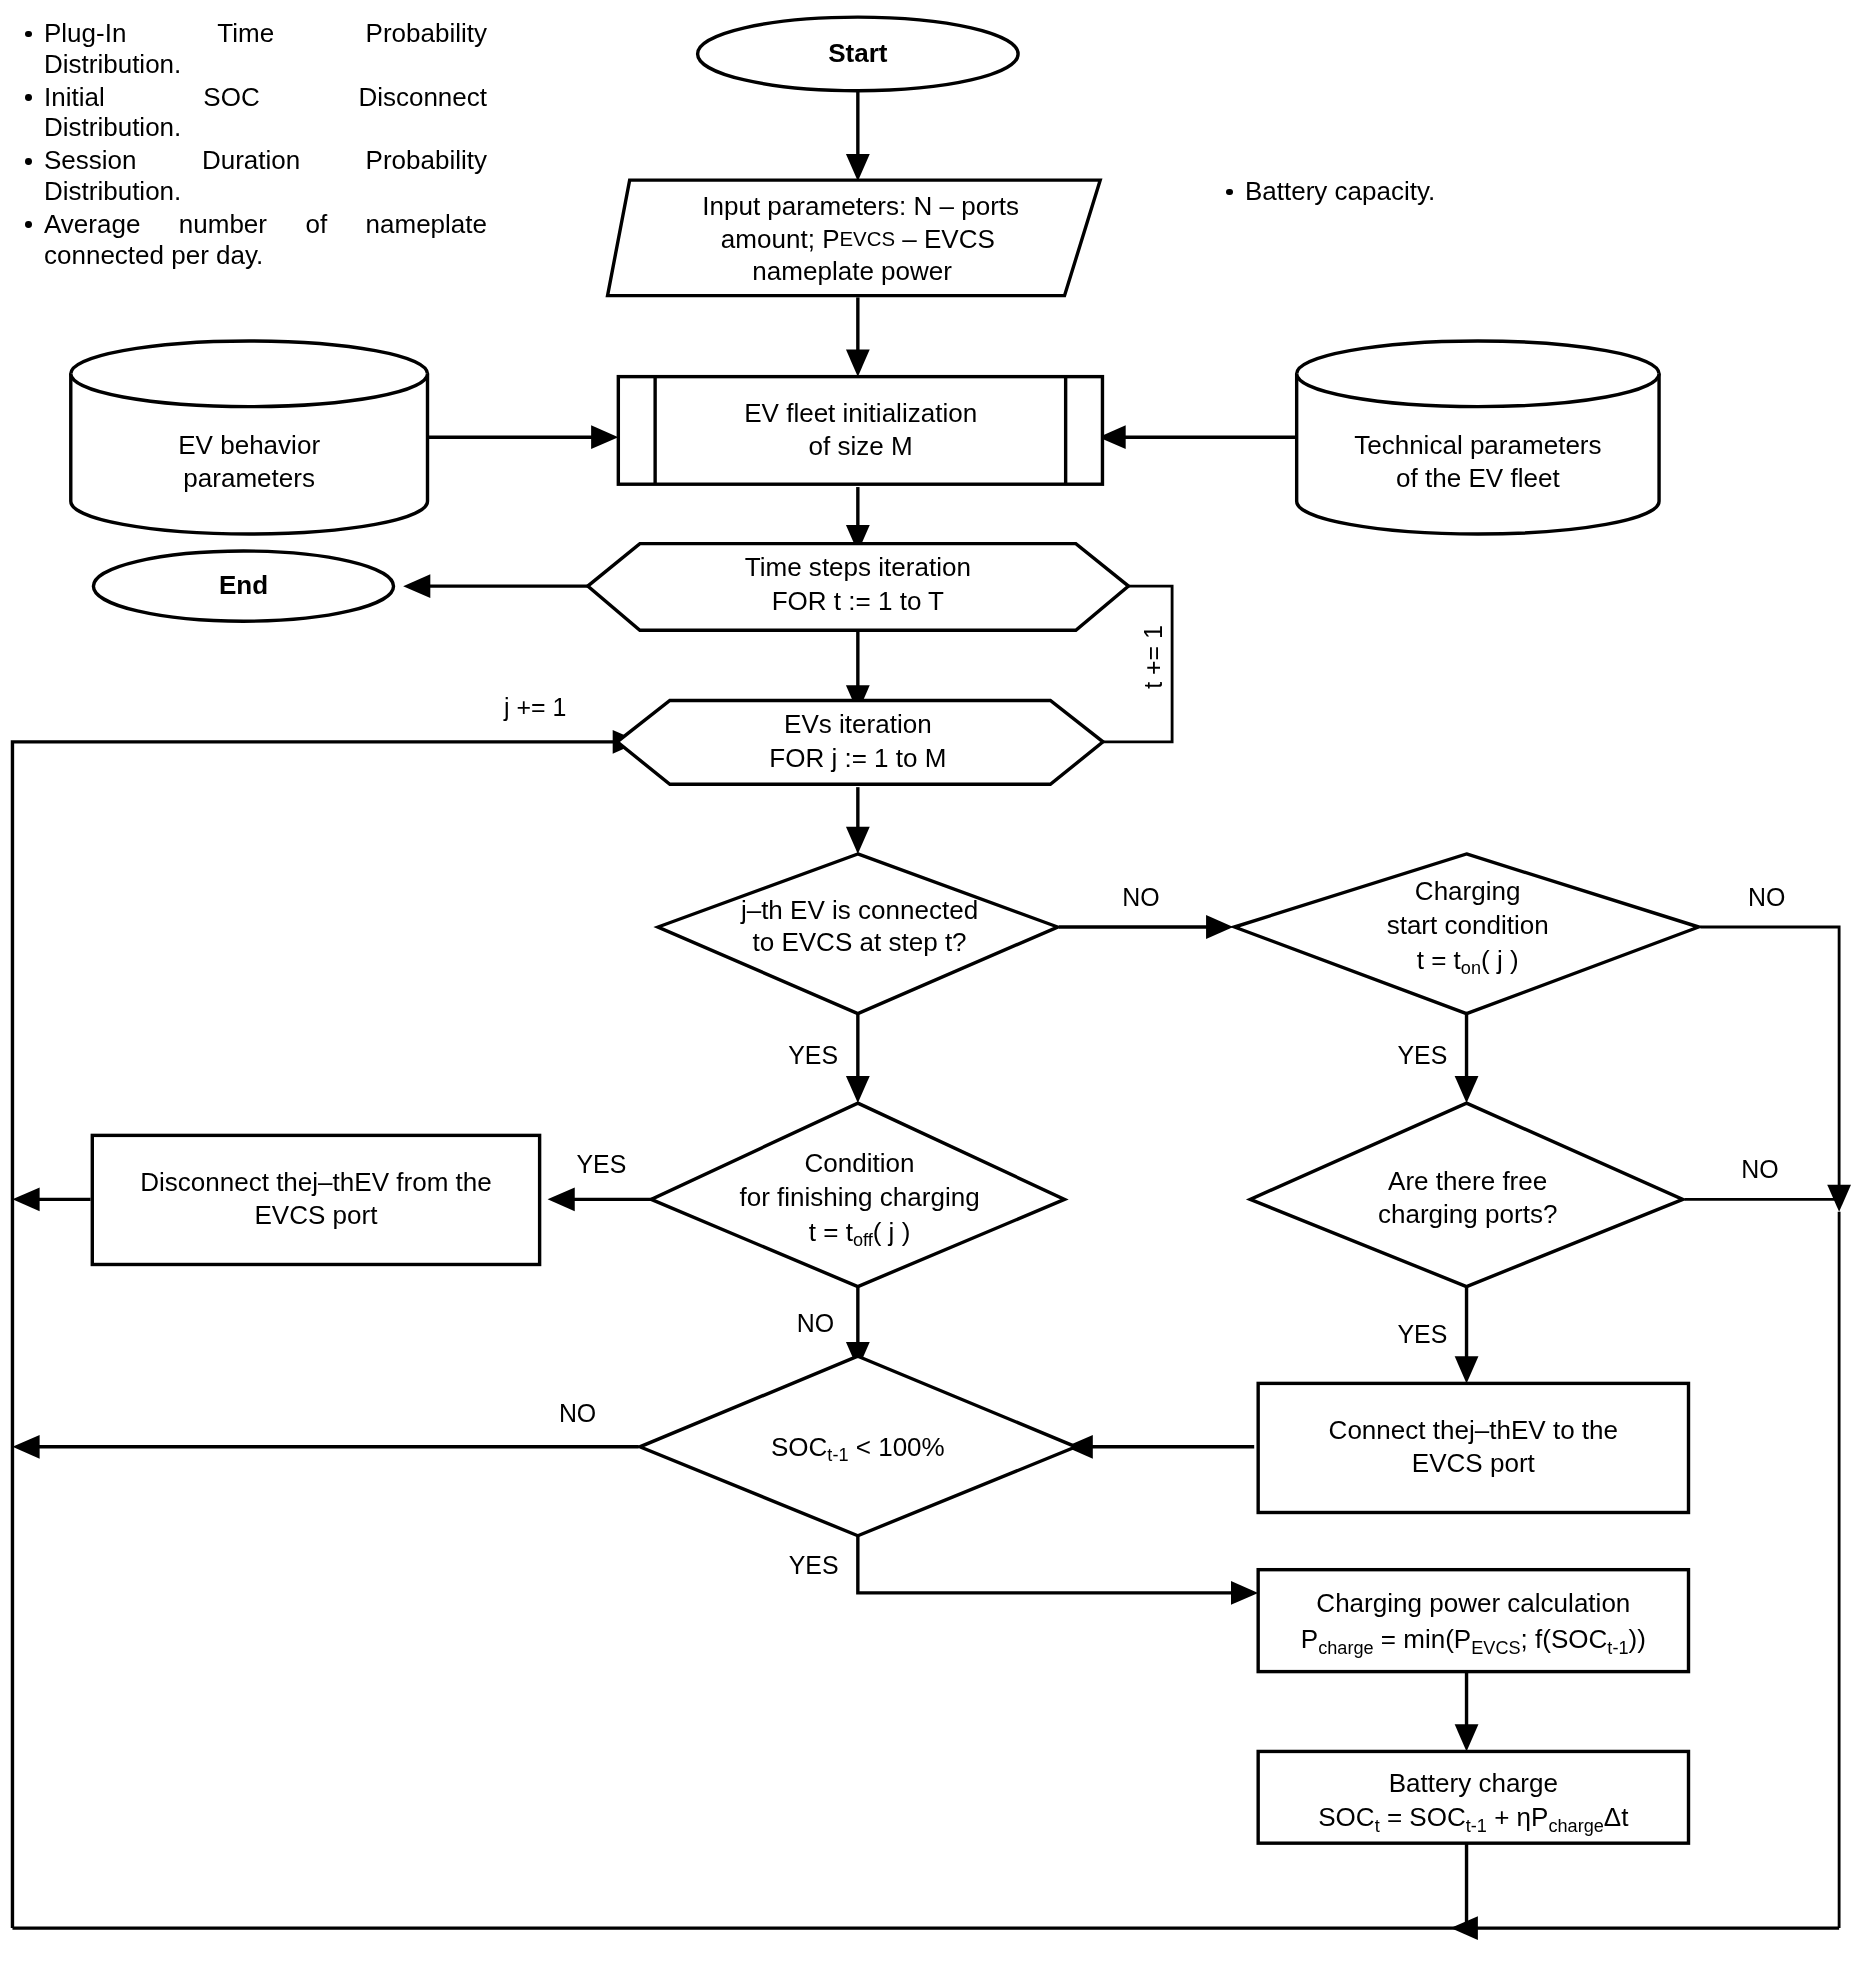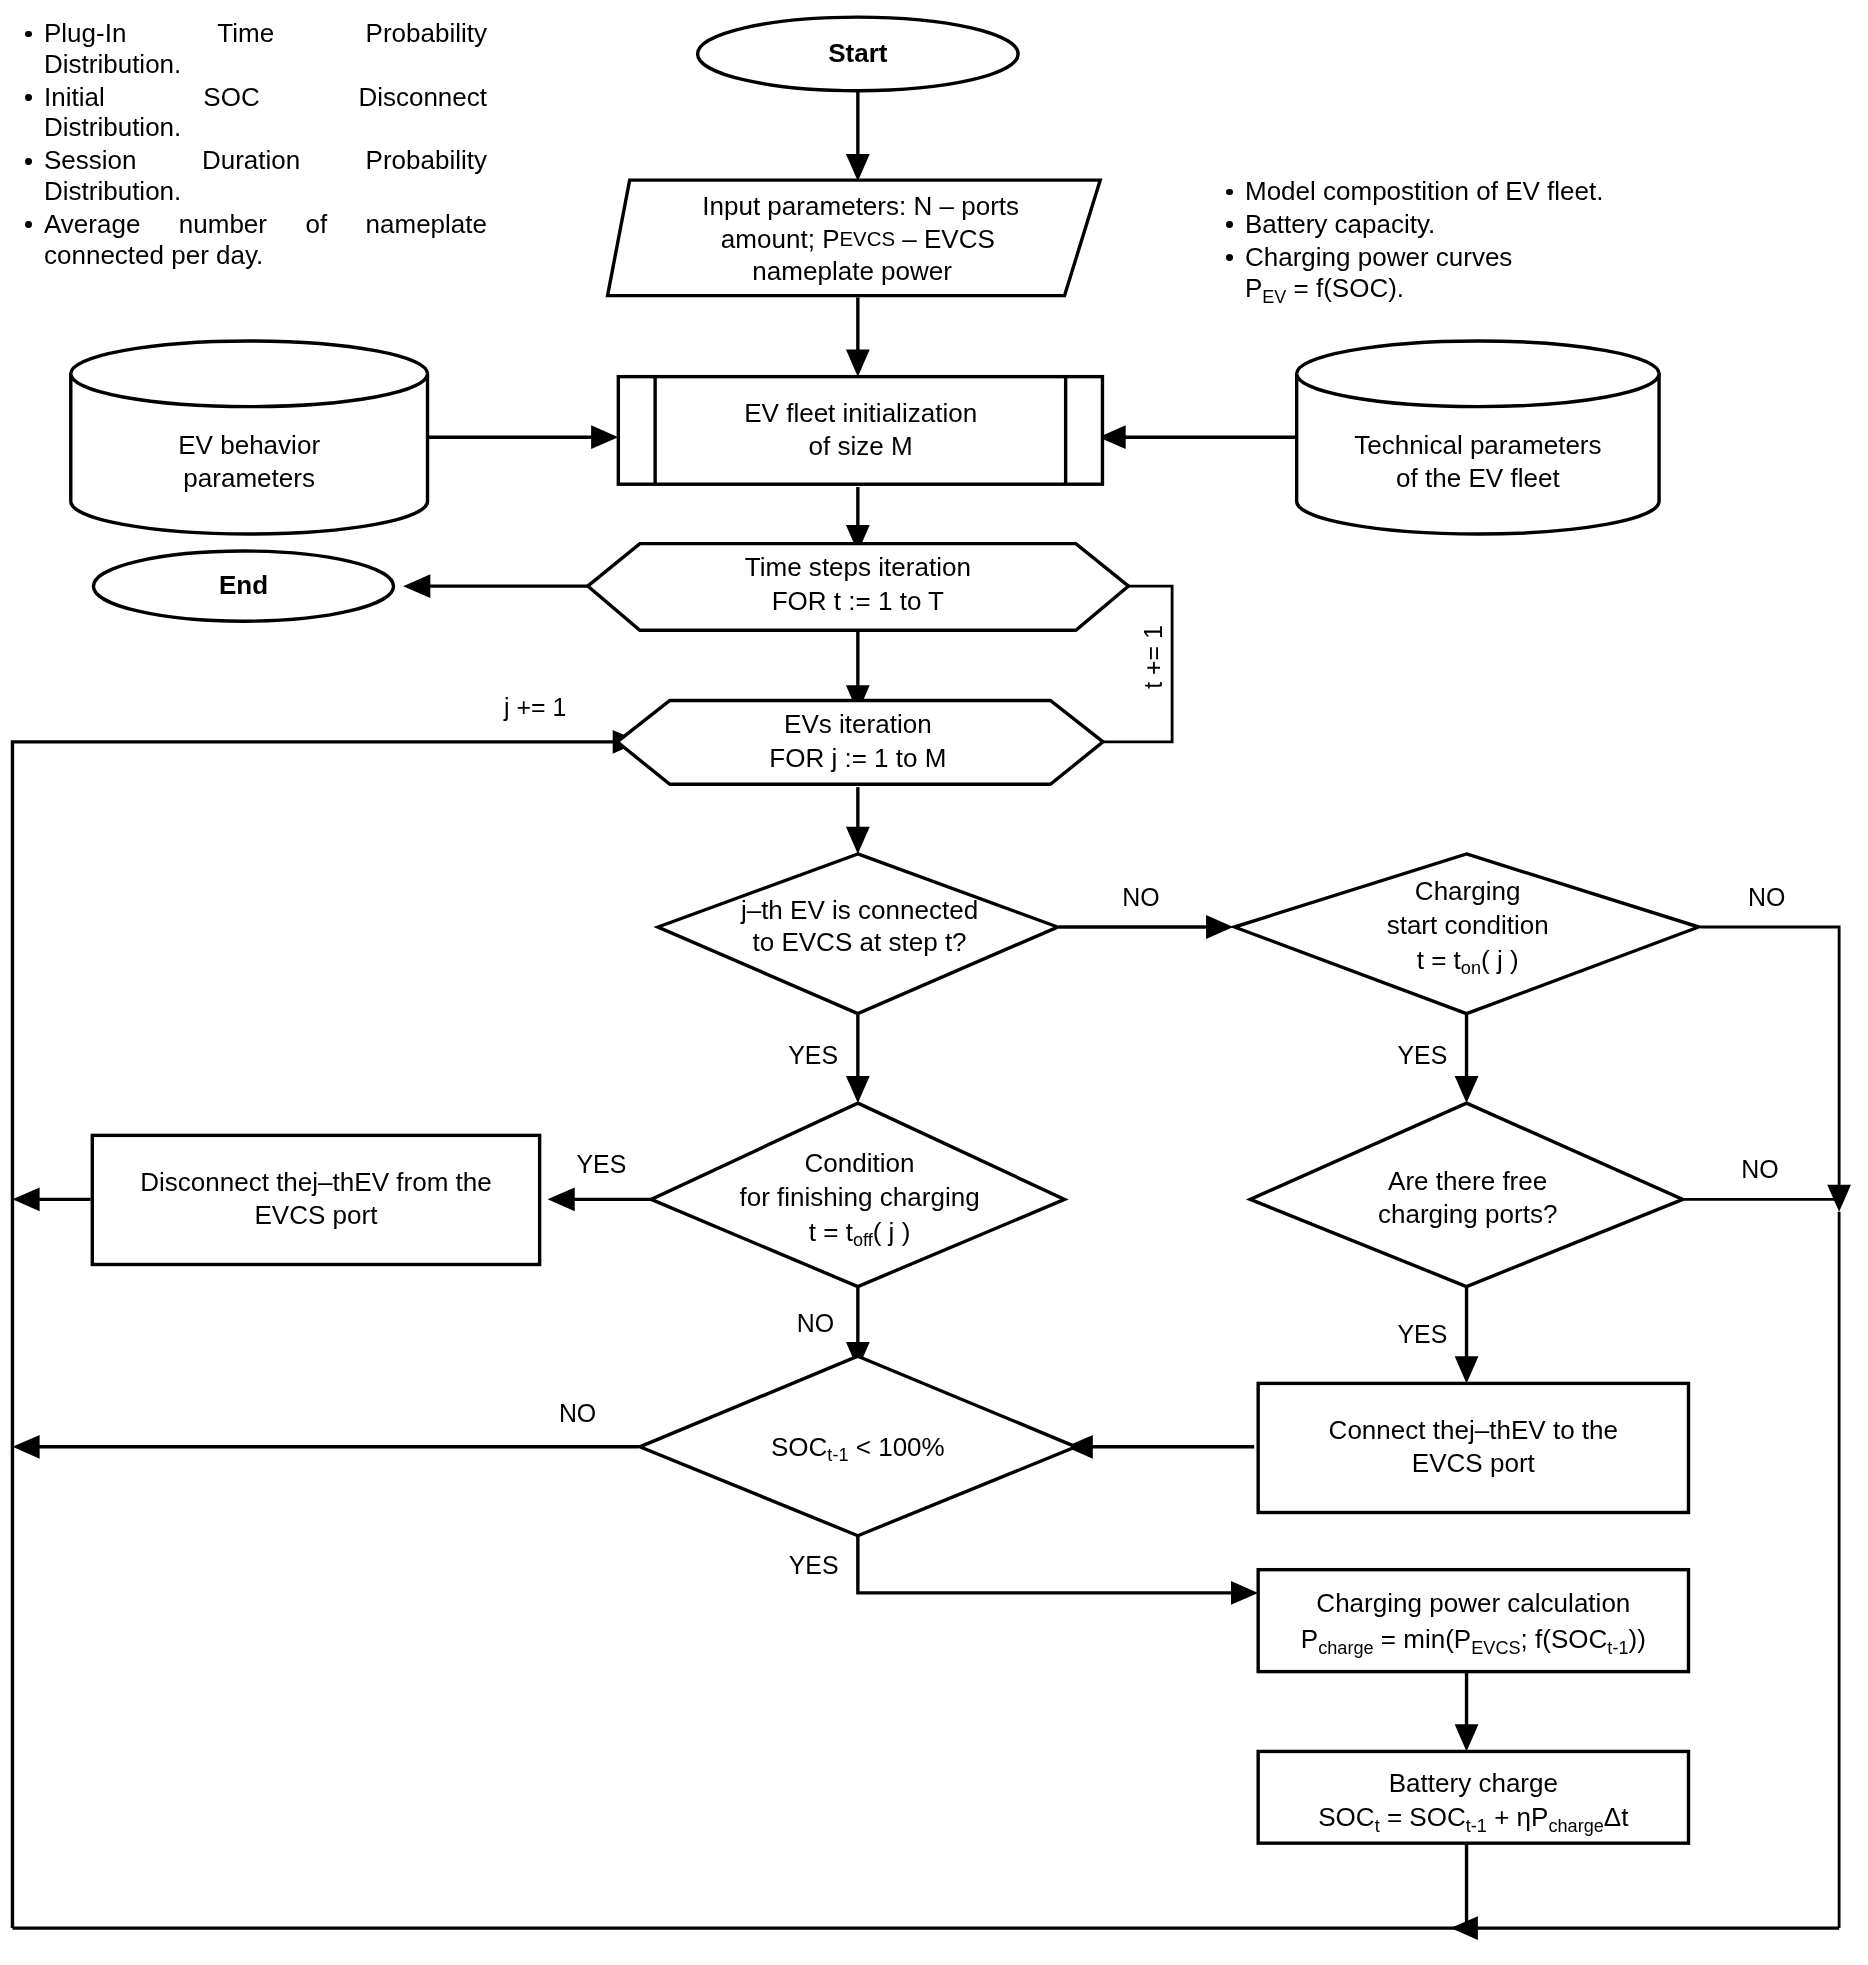--- a/index.html
+++ b/index.html
@@ -348,23 +348,18 @@
       </li>
       <li>
         <span class="just" style="display:block">Average number of nameplate</span>
         <span>connected per day.</span>
       </li>
     </ul>
   </div>
 
   <div class="bullets" id="bullets-right">
     <ul>
-      <li>Model compostition of EV fleet.</li>
       <li>Battery capacity.</li>
-      <li>
-        <span>Charging power curves</span><br>
-        <span><span>P</span><span class="sub-html">EV</span><span> = f(SOC).</span></span>
-      </li>
     </ul>
   </div>
 
 </div>
 
 
 </body></html>

